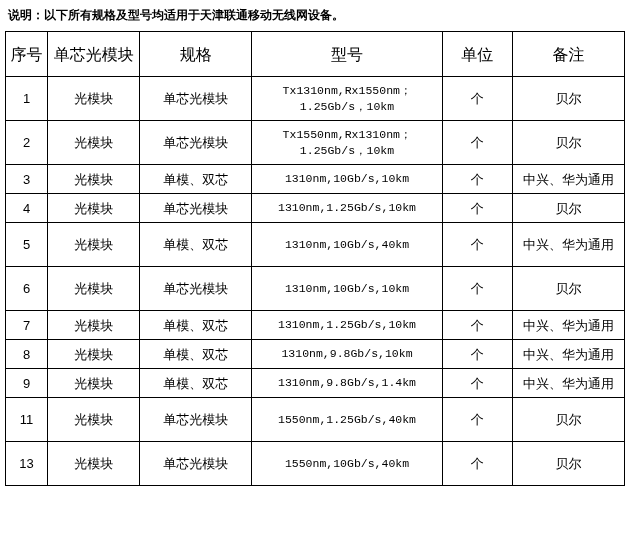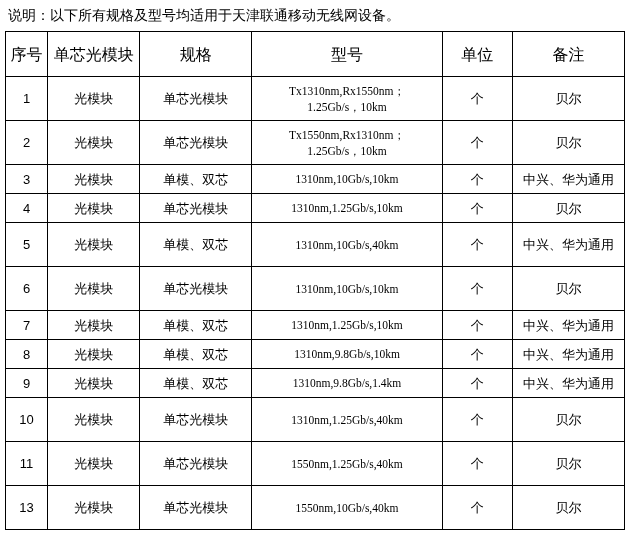--- a/index.html
+++ b/index.html
@@ -14,24 +14,25 @@
     color: #000000;
     overflow: hidden;
   }
   .page {
     width: 632px;
     height: 534px;
     position: relative;
     box-sizing: border-box;
   }
   .note {
-    font-size: 14px;
+    font-size: 12px;
     line-height: 18px;
     padding: 6px 0 7px 8px;
     white-space: nowrap;
+    font-weight: bold;
   }
   table.spec {
     border-collapse: collapse;
     table-layout: fixed;
     width: 620px;
     margin-left: 5px;
     border: 1px solid #000;
   }
   table.spec td, table.spec th {
     border: 1px solid #000;
@@ -53,21 +54,21 @@
     height: 40px;
   }
   tbody td {
     font-size: 13px;
     line-height: 17px;
   }
   tbody tr { height: 29px; }
   tbody tr.tall { height: 44px; }
 
   td.model {
-    font-family: Liberation Serif, serif;
+    font-family: Liberation Mono, monospace;
     font-size: 11.5px;
     letter-spacing: 0;
     text-align: left;
     padding-left: 8px;
     line-height: 16px;
     white-space: pre-line;
   }
   td.idx { font-size: 13px; }
   td.unit { font-size: 13px; }
 </style>
@@ -166,28 +167,20 @@
         </tr>
         <tr>
           <td class="idx">9</td>
           <td>光模块</td>
           <td>单模、双芯</td>
           <td class="model">1310nm,9.8Gb/s,1.4km</td>
           <td class="unit">个</td>
           <td>中兴、华为通用</td>
         </tr>
         <tr class="tall">
-          <td class="idx">10</td>
-          <td>光模块</td>
-          <td>单芯光模块</td>
-          <td class="model">1310nm,1.25Gb/s,40km</td>
-          <td class="unit">个</td>
-          <td>贝尔</td>
-        </tr>
-        <tr class="tall">
           <td class="idx">11</td>
           <td>光模块</td>
           <td>单芯光模块</td>
           <td class="model">1550nm,1.25Gb/s,40km</td>
           <td class="unit">个</td>
           <td>贝尔</td>
         </tr>
         <tr class="tall">
           <td class="idx">13</td>
           <td>光模块</td>

